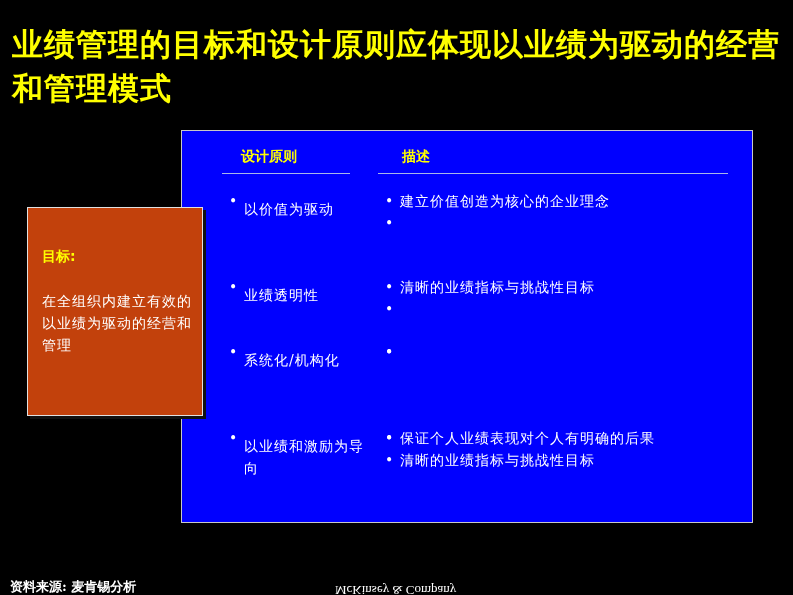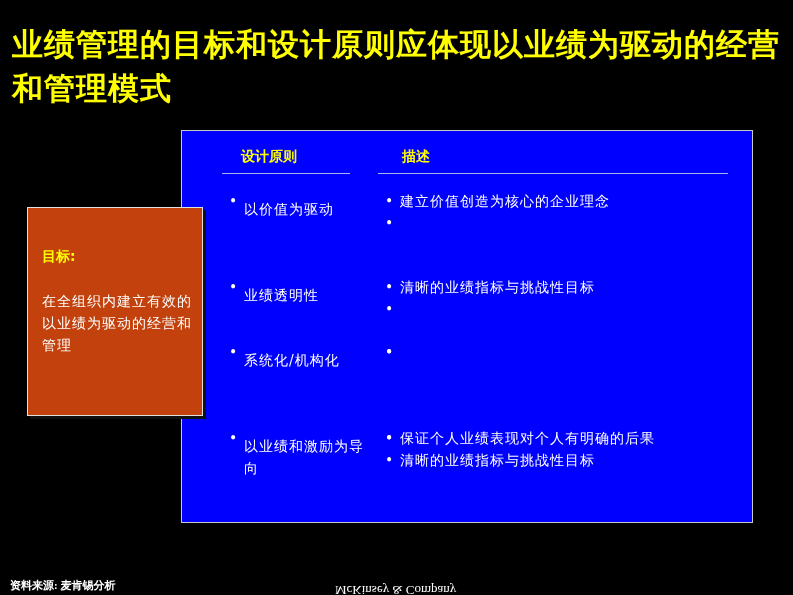--- a/index.html
+++ b/index.html
@@ -42,21 +42,21 @@
       position: relative; padding-left: 15px; color: #FFFFFF; font-size: 14px; line-height: 22px;
       letter-spacing: 1px;
     }
     .bullet {
       position: absolute; left: 0; top: 0; width: 12px; text-align: left;
     }
     .principle .bullet { left: 0; }
     .principle .ptext { display: block; padding-left: 15px; margin-top: 8px; }
     .source {
       position: absolute; left: 10px; top: 578px; color: #FFFFFF;
-      font-size: 11px; font-weight: bold; font-family: Liberation Serif, serif;
+      font-size: 13px; font-weight: bold;
     }
     .brand {
       position: absolute; left: 335px; top: 582px; color: #FFFFFF;
       font-family: "Liberation Serif", serif; font-size: 13px;
       transform: scaleY(-1);
     }
   </style>
 </head>
 <body>
 

